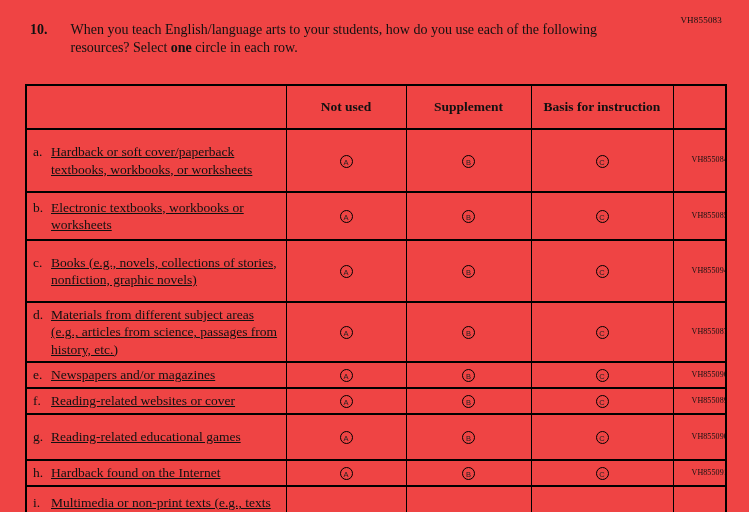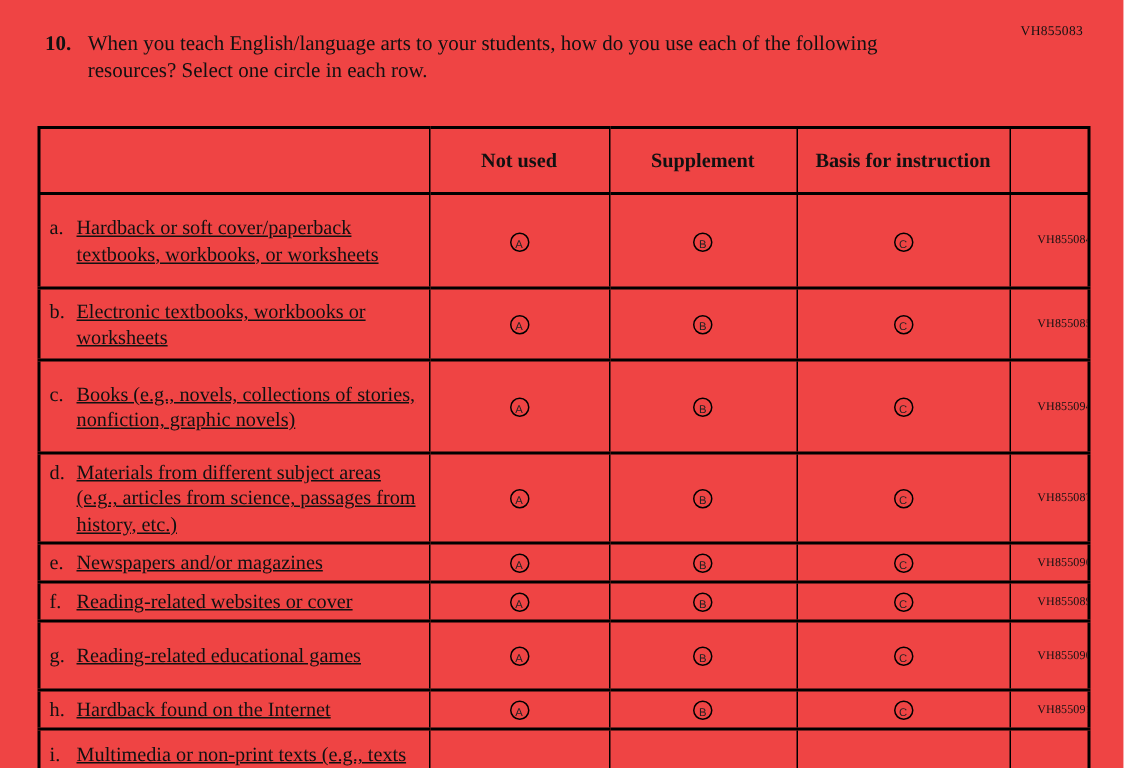--- a/index.html
+++ b/index.html
@@ -7,25 +7,25 @@
     position:relative;width:749px;height:512px;overflow:hidden;
     background:#ef4444;color:#111;
     font-family:"Liberation Serif", serif;
   }
   .form-code-top{
     position:absolute;top:15px;right:27px;
     font-size:9px;letter-spacing:.2px;
   }
   .question{
     position:absolute;top:21px;left:30px;width:660px;
-    display:flex;gap:11px;font-size:14px;line-height:1.28;
+    display:flex;gap:23px;font-size:14px;line-height:1.28;
   }
   .qnum{font-weight:bold;white-space:nowrap;}
   .qtext{width:588px;}
-  .qtext b{font-weight:normal;text-align:center;}
+  .qtext b{font-weight:bold;text-align:center;}
 
   table.survey{
     position:absolute;top:84px;left:25px;width:700px;
     border-collapse:collapse;table-layout:fixed;
     font-size:13.5px;line-height:1.28;
     border:2px solid #000;
   }
   .survey th,.survey td{
     border-left:1px solid #000;border-right:1px solid #000;
     border-top:2px solid #000;border-bottom:2px solid #000;

